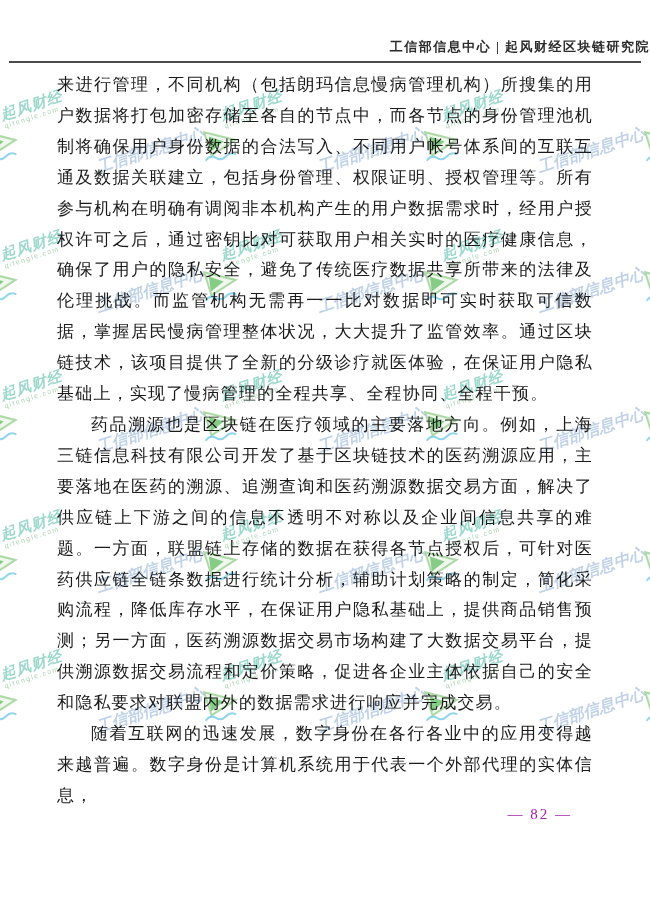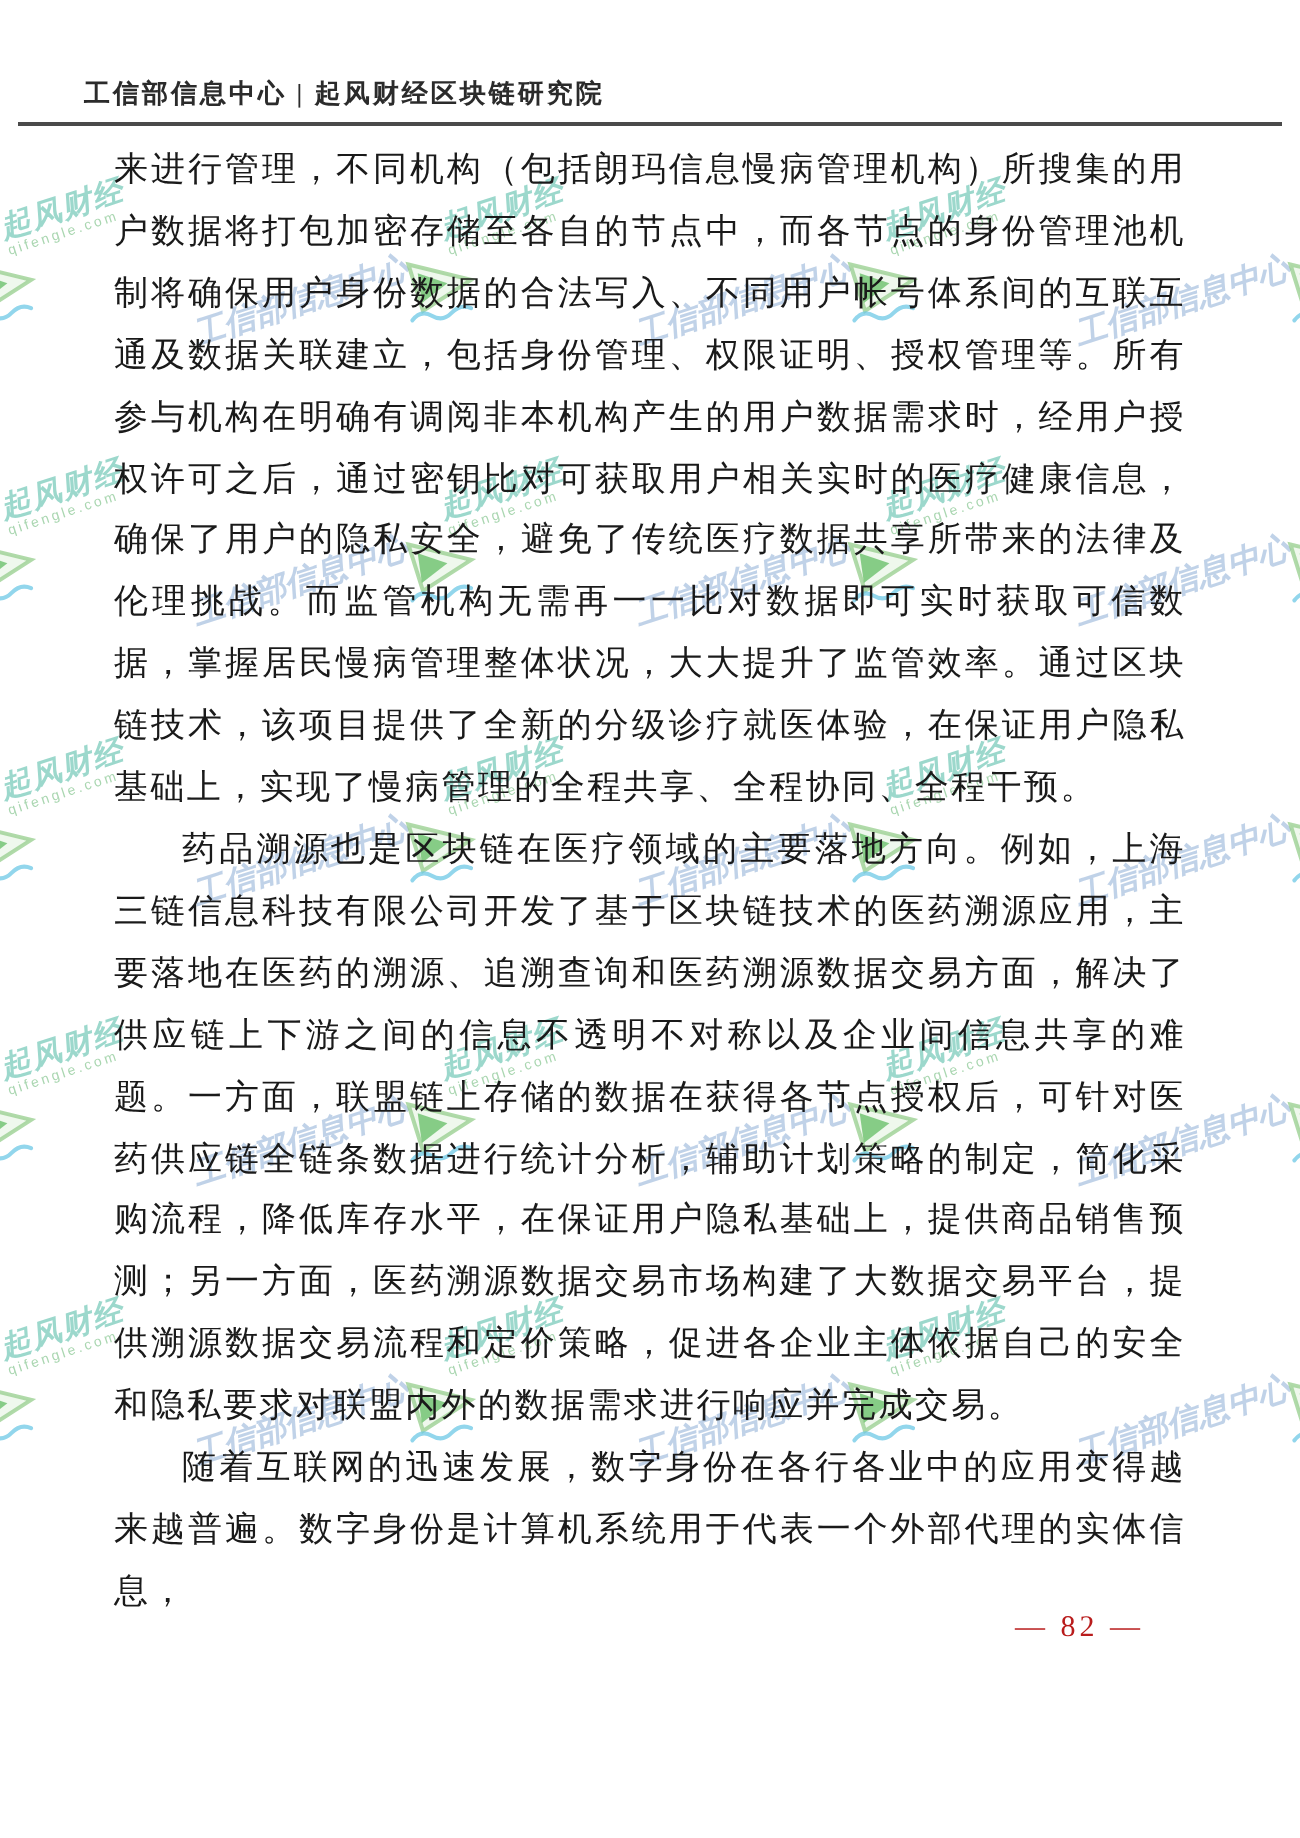--- a/index.html
+++ b/index.html
@@ -15,27 +15,26 @@
     overflow: hidden;
     font-family: "Liberation Serif", "DejaVu Serif", serif;
     color: #1a1a1a;
   }
   
   .header-title {
     position: absolute;
     top: 38px;
     left: 0;
     right: 0;
-    text-align: left;
+    text-align: right;
     font-size: 13px;
     font-weight: bold;
     letter-spacing: 1.5px;
     color: #2b2b2b;
     z-index: 2;
-    padding-left: 42px;
   }
   .header-rule {
     position: absolute;
     top: 61px;
     left: 9px;
     right: 9px;
     height: 0;
     border-top: 2px solid #4a4a4a;
     z-index: 2;
   }
@@ -62,21 +61,21 @@
     text-indent: 2em;
     font-weight: bold;
   }
   
   .page-number {
     position: absolute;
     top: 806px;
     right: 78px;
     font-size: 15px;
     letter-spacing: 2px;
-    color: #b91c1c;
+    color: #a21caf;
     z-index: 2;
   }
   
   .watermark-layer {
     position: absolute;
     inset: 0;
     z-index: 0;
     pointer-events: none;
     overflow: hidden;
   }

